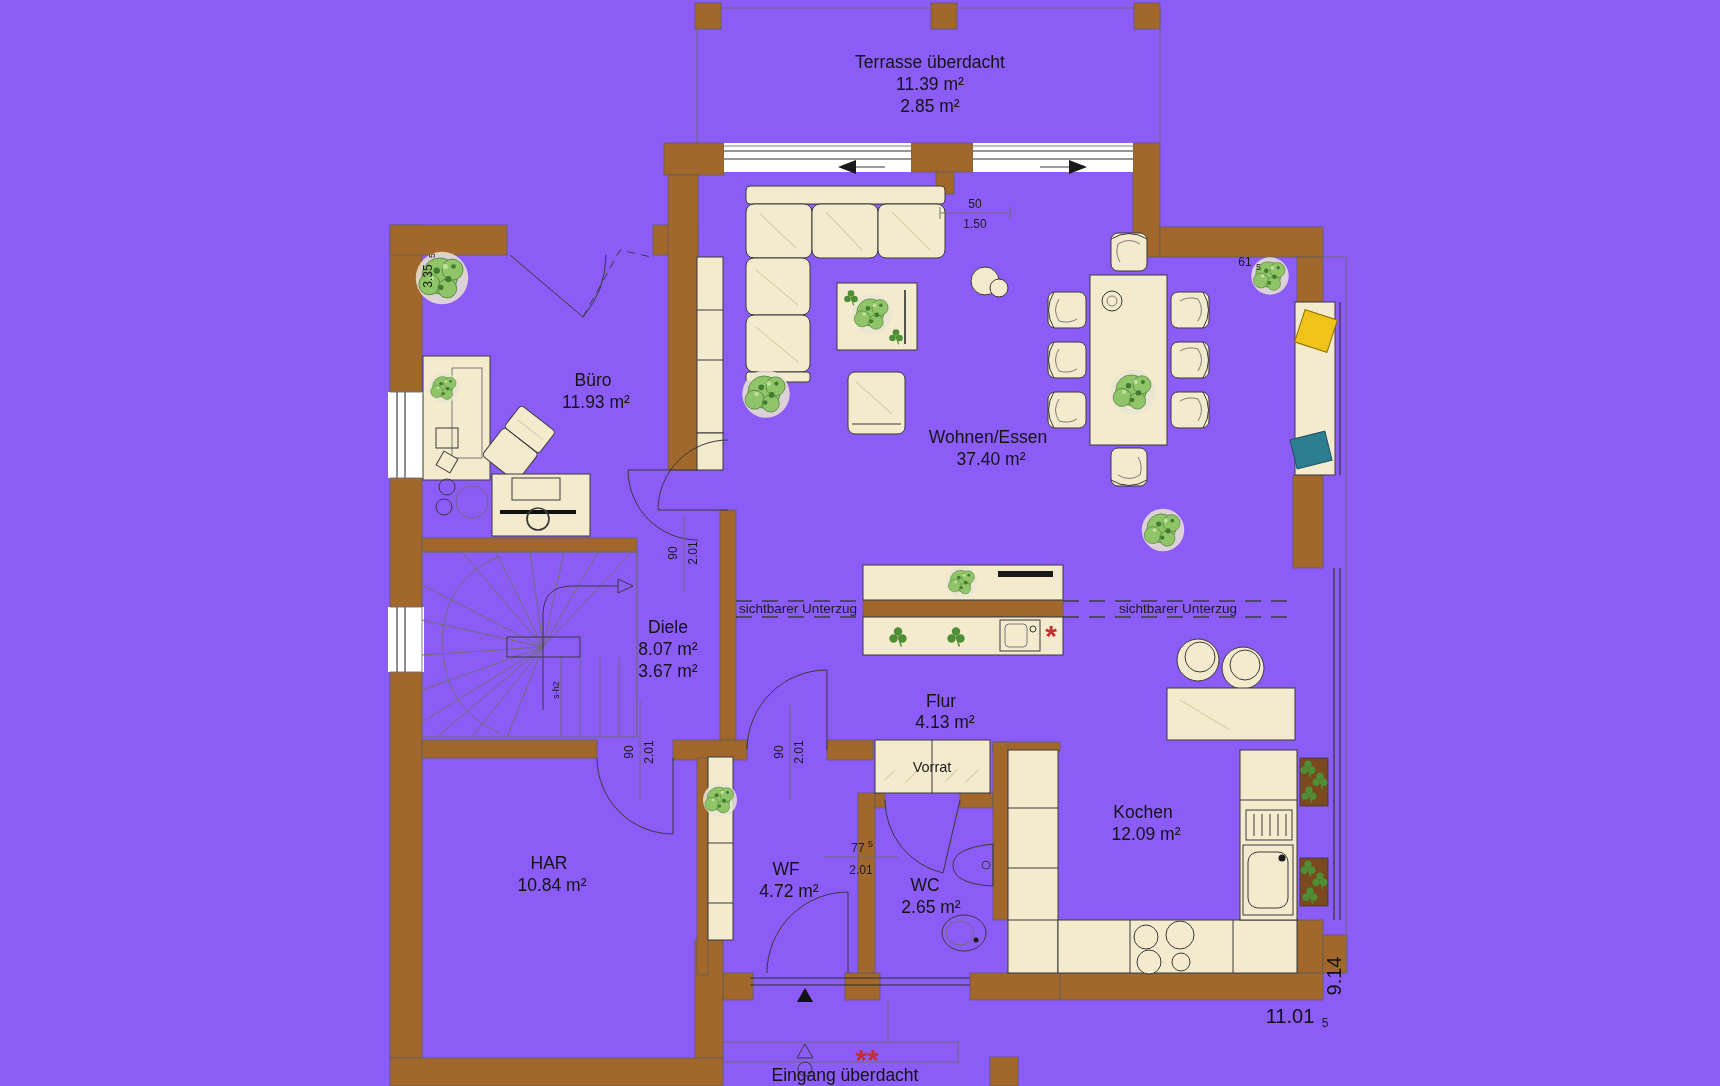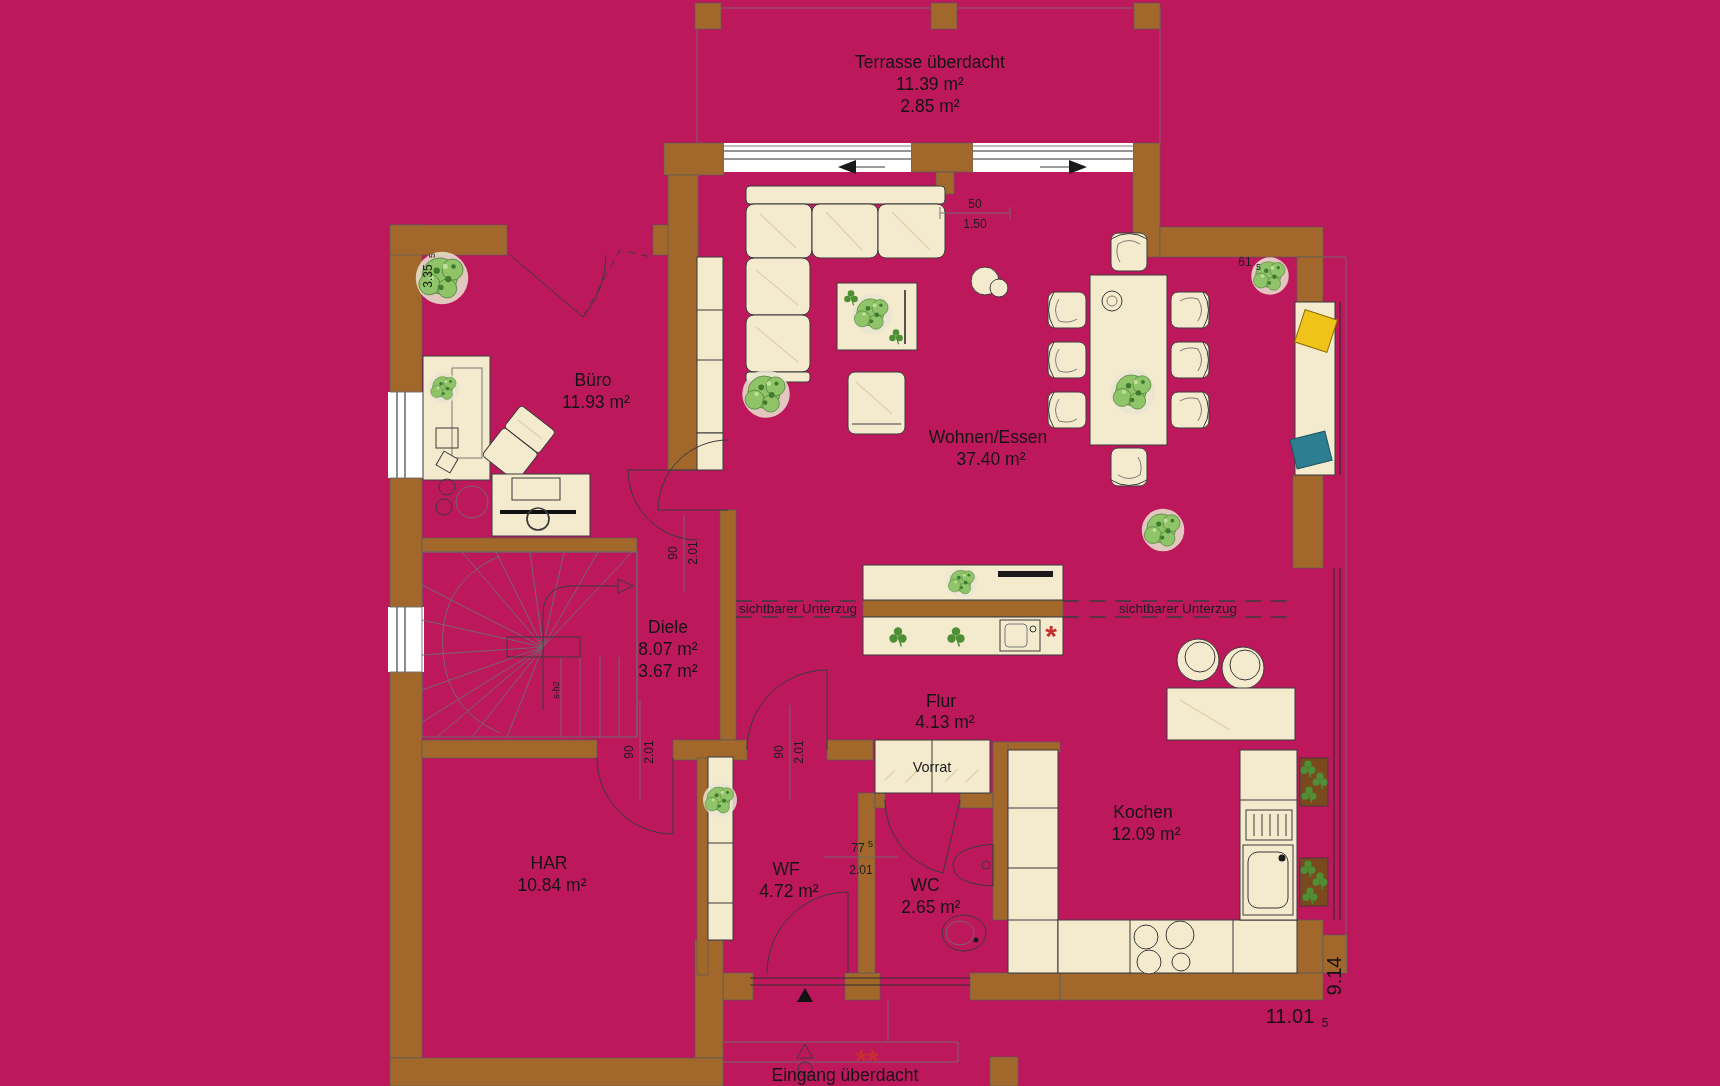--- a/index.html
+++ b/index.html
@@ -1,16 +1,16 @@
 <!DOCTYPE html>
 <html style="--wall: #A2672B; --furniture: #F4EACD; --furniture-dark: #EADCB4; --plant: #8FC468; --plant-dark: #3F7A2F; --accent-yellow: #EFC31A; --accent-teal: #2E7E91; --accent-red: #C62F2F; --wood: #7A4A1E; --line: #3A3A3A;"><head>
 <meta charset="utf-8">
 <style>
   html,body{margin:0;padding:0;background:#fff;}
-  .page{width:1720px;height:1086px;position:relative;background:#be185d;overflow:hidden;}
+  .page{width:1720px;height:1086px;position:relative;background:#8b5cf6;overflow:hidden;}
   svg{display:block;font-family:"Liberation Sans",sans-serif;}
   .wall{fill:var(--wall,#A2672B);stroke:#5c5c5c;stroke-width:.7;}
   .cream{fill:var(--furniture,#F4EACD);stroke:var(--line,#3a3a3a);stroke-width:1;}
   .white{fill:#fff;}
   .ln{stroke:var(--line,#3a3a3a);stroke-width:1;fill:none;}
   .ln2{stroke:var(--line,#3a3a3a);stroke-width:1.7;fill:none;}
   .thin{stroke:#6e6e6e;stroke-width:.9;fill:none;}
   .glass{stroke:#2f2f2f;stroke-width:1.1;fill:none;}
   .dash{stroke:#3d3d3d;stroke-width:1.3;fill:none;stroke-dasharray:16 10;}
   .dashdoor{stroke:#3d3d3d;stroke-width:1;fill:none;stroke-dasharray:8 6;}

